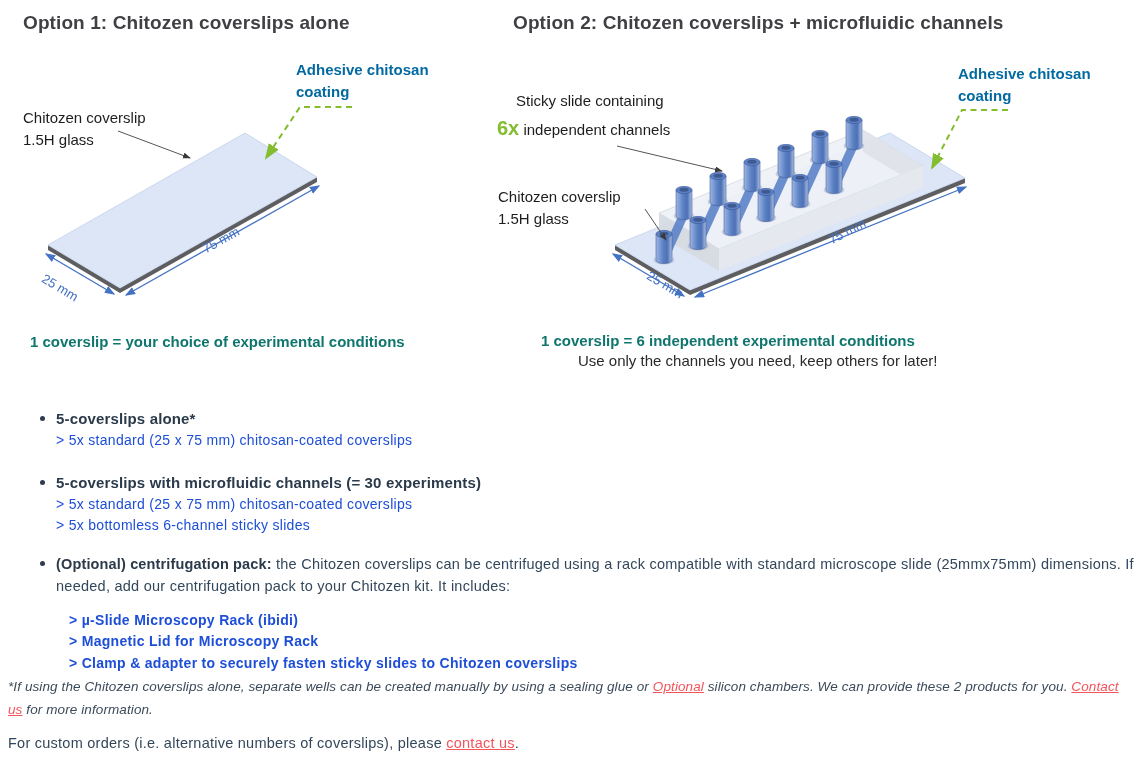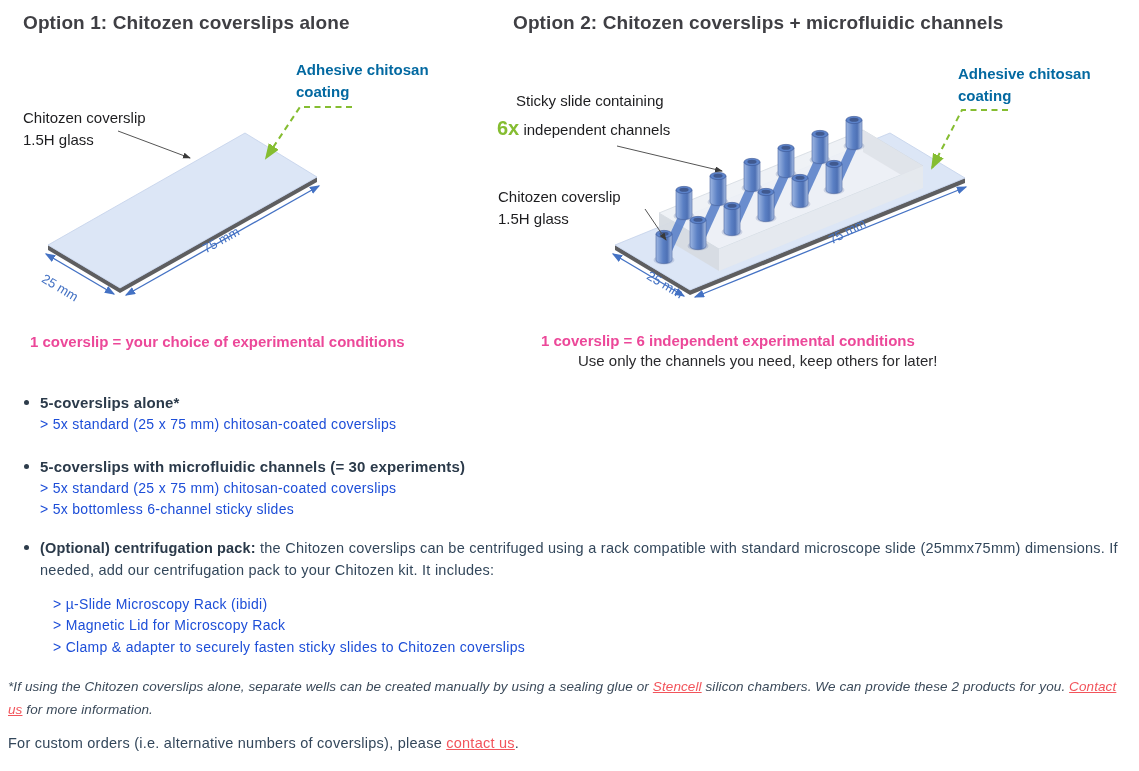--- a/index.html
+++ b/index.html
@@ -6,32 +6,32 @@
   body{
     width:1139px;height:771px;position:relative;background:#ffffff;
     font-family:"Liberation Sans",sans-serif;color:#33475b;overflow:hidden;
   }
   .abs{position:absolute;}
   .opt-title{font-size:19px;font-weight:700;color:#3f3f44;letter-spacing:.1px;z-index:2;}
   .fig-label{font-size:15px;color:#1d1d1f;line-height:22px;z-index:2;}
   .green-label{font-size:15px;font-weight:700;color:#0369a1;line-height:22px;z-index:2;}
   .sixx{font-size:20px;font-weight:700;color:#85bd31;}
   .dim-label{font-size:13px;color:#4472c4;z-index:2;white-space:nowrap;transform-origin:left top;}
-  .caption-bold{font-size:15px;font-weight:700;color:#ec4899;z-index:2;white-space:nowrap;}
+  .caption-bold{font-size:15px;font-weight:700;color:#0f766e;z-index:2;white-space:nowrap;}
   .caption-sub{font-size:15px;color:#2a2a2d;z-index:2;white-space:nowrap;}
   #diagram-layer{position:absolute;left:0;top:0;z-index:0;pointer-events:none;}
-  .kit-list{position:absolute;left:24px;top:392px;width:1100px;margin:0;padding:0;list-style:none;z-index:2;}
+  .kit-list{position:absolute;left:24px;top:392px;width:1100px;margin:16px;padding:0;list-style:none;z-index:2;}
   .kit-list li{position:relative;padding-left:16px;margin-bottom:20px;}
   .kit-list li.tight{margin-bottom:16px;}
   .dot{position:absolute;left:0;top:8px;width:5px;height:5px;border-radius:50%;background:#2e3c4b;}
   .li-title{font-size:15px;font-weight:700;color:#2b3a4a;line-height:22px;letter-spacing:.15px;}
   .li-para{font-size:14.5px;color:#33475b;line-height:22px;letter-spacing:.25px;}
   .li-para .li-title{font-size:14.5px;}
   .sub{font-size:14px;color:#1d4ed8;line-height:21.5px;letter-spacing:.3px;}
-  .sub-group{margin-top:13px;padding-left:13px;}
+  .sub-group{margin-top:13px;padding-left:13px;font-weight:bold;}
   .footnote{position:absolute;left:8px;top:676px;width:1122px;font-size:13.5px;font-style:italic;
             color:#3b4a5a;line-height:22.5px;letter-spacing:.1px;z-index:2;margin:0;}
   .custom-line{position:absolute;left:8px;top:735px;font-size:14.5px;color:#33475b;
                letter-spacing:.25px;z-index:2;margin:0;}
   .link{color:#f2545b;text-decoration:underline;cursor:pointer;}
 </style>
 </head>
 <body>
 
 <svg id="diagram-layer" width="1139" height="771" viewBox="0 0 1139 771">
@@ -154,15 +154,15 @@
     <span class="dot"></span>
     <div class="li-para"><span class="li-title">(Optional) centrifugation pack:</span><span> the Chitozen coverslips can be centrifuged using a rack compatible with standard microscope slide (25mmx75mm) dimensions. If needed, add our centrifugation pack to your Chitozen kit. It includes:</span></div>
     <div class="sub-group">
       <div class="sub">&gt; µ-Slide Microscopy Rack (ibidi)</div>
       <div class="sub">&gt; Magnetic Lid for Microscopy Rack</div>
       <div class="sub">&gt; Clamp &amp; adapter to securely fasten sticky slides to Chitozen coverslips</div>
     </div>
   </li>
 </ul>
 
-<p class="footnote"><span>*If using the Chitozen coverslips alone, separate wells can be created manually by using a sealing glue or </span><a class="link">Stencell</a><span> silicon chambers. We can provide these 2 products for you. </span><a class="link">Contact us</a><span> for more information.</span></p>
+<p class="footnote"><span>*If using the Chitozen coverslips alone, separate wells can be created manually by using a sealing glue or </span><a class="link">Optional</a><span> silicon chambers. We can provide these 2 products for you. </span><a class="link">Contact us</a><span> for more information.</span></p>
 
 <p class="custom-line"><span>For custom orders (i.e. alternative numbers of coverslips), please </span><a class="link">contact us</a><span>.</span></p>
 
 </body></html>

